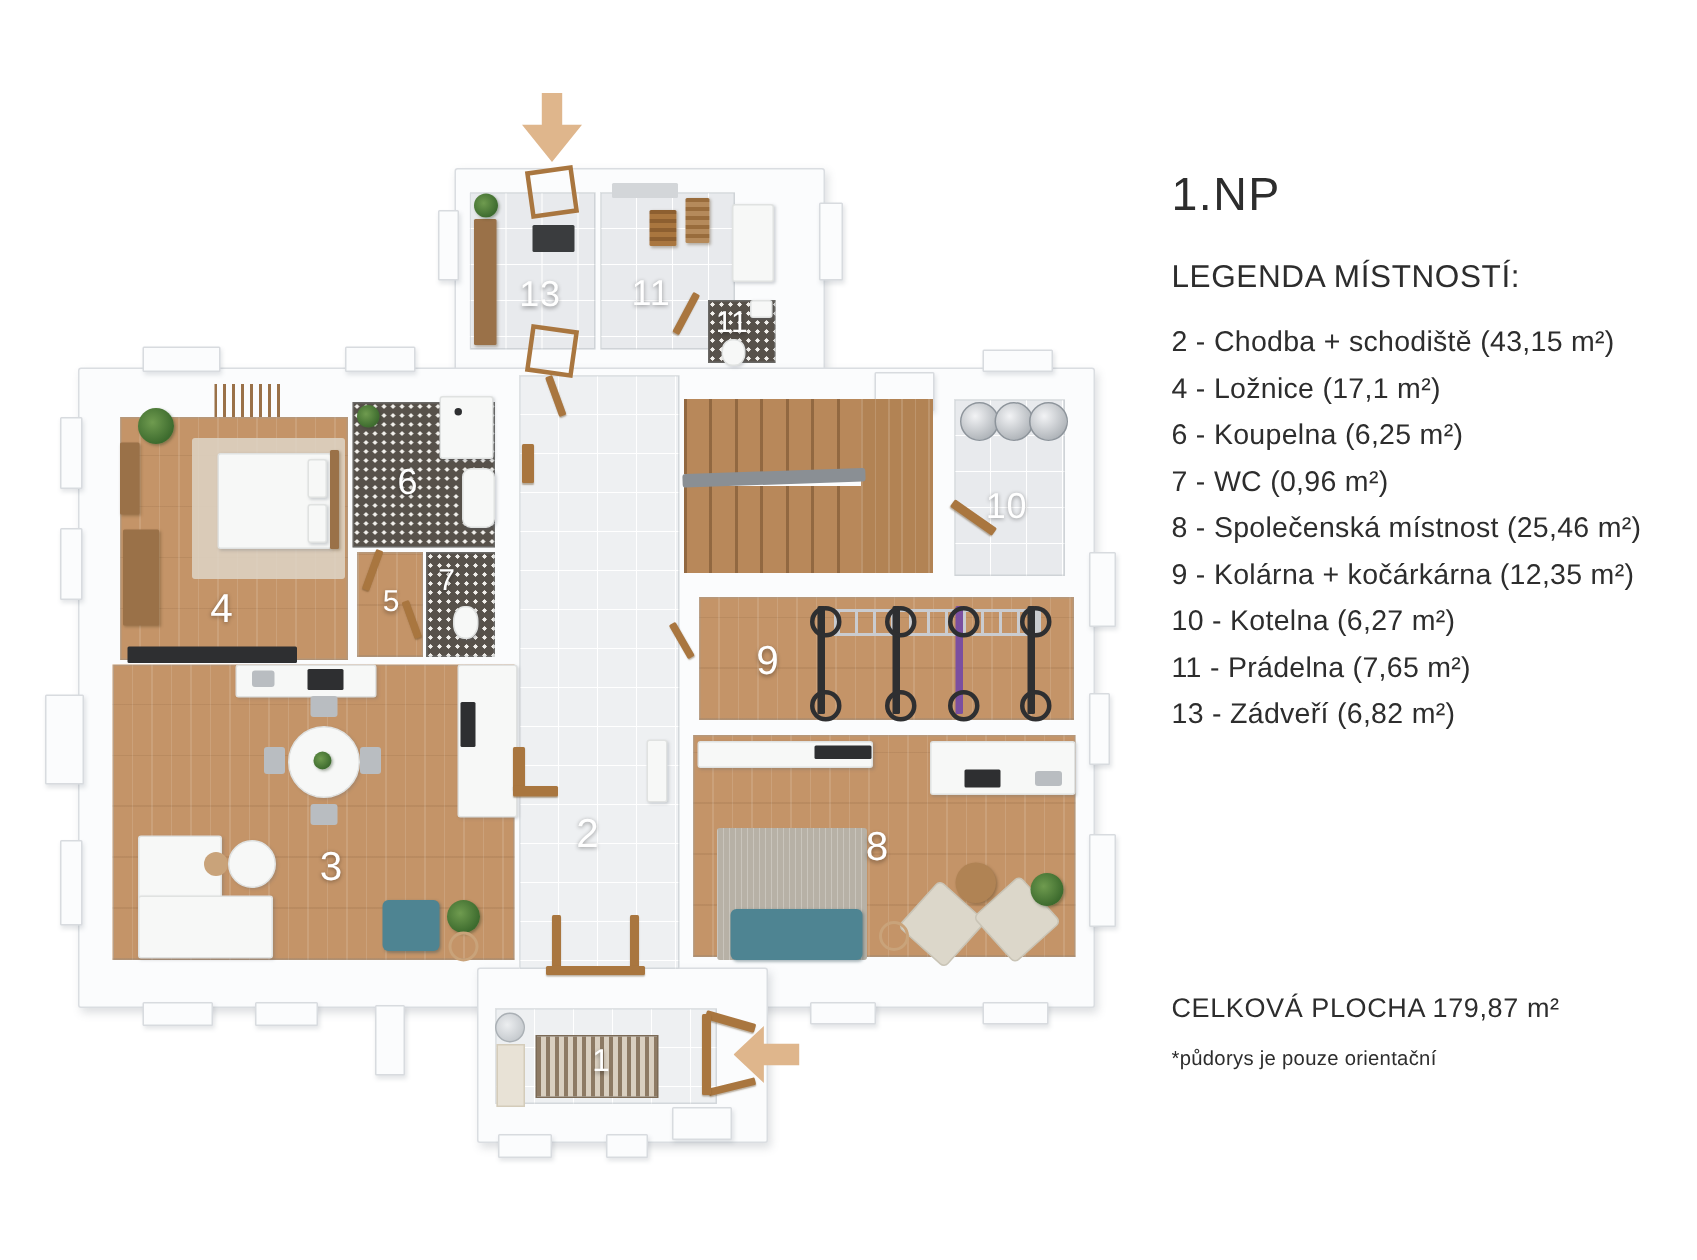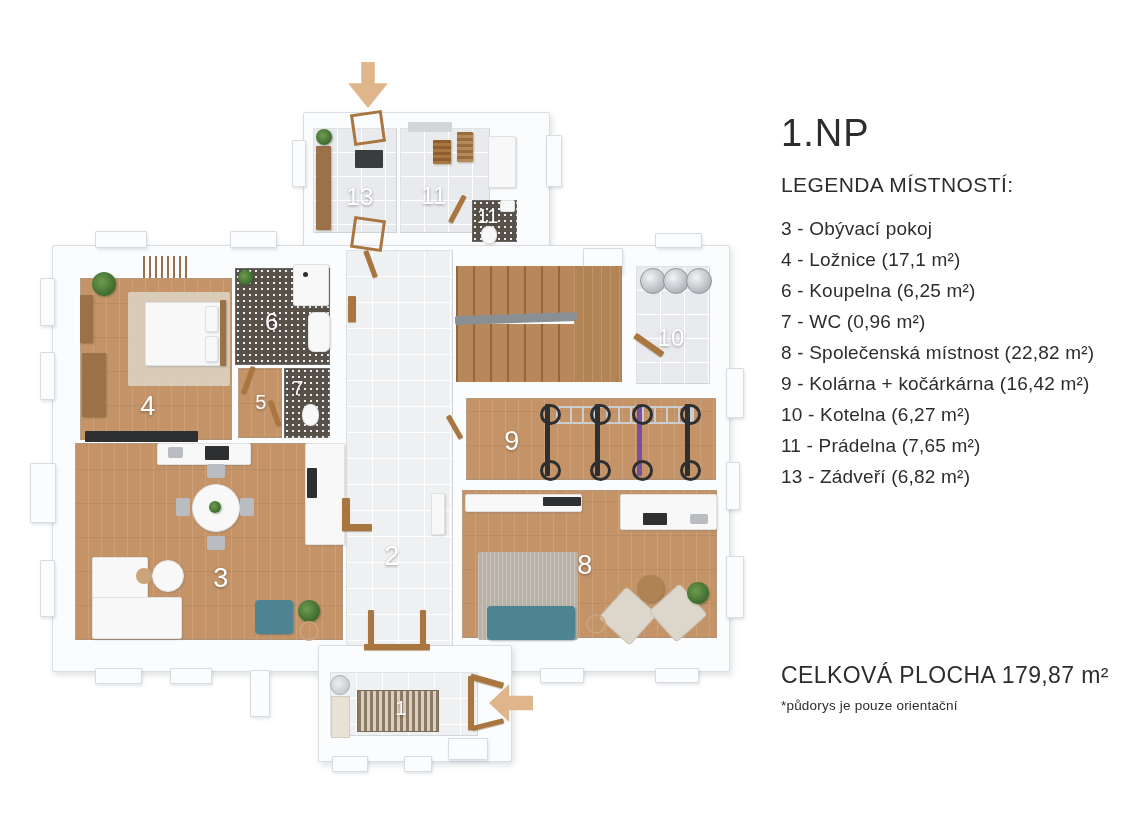--- a/index.html
+++ b/index.html
@@ -54,25 +54,25 @@
   .arrow{position:absolute;z-index:6;background:#dfb68c;
          filter:drop-shadow(1px 1px 1px rgba(150,110,60,.45));}
   .arrow-down{clip-path:polygon(33% 0,67% 0,67% 46%,100% 46%,50% 100%,0 46%,33% 46%);}
   .arrow-left{clip-path:polygon(0 50%,46% 0,46% 31%,100% 31%,100% 69%,46% 69%,46% 100%);}
   
   .rnum{position:absolute;z-index:5;color:#ffffff;font-weight:500;
         text-shadow:0 1px 3px rgba(0,0,0,.38);transform:translate(-50%,-50%);
         letter-spacing:.5px;}
   
   .legend{position:absolute;left:781px;top:0;width:330px;z-index:5;color:#2d2d2d;}
-  .lg-title{position:absolute;left:0;top:112px;font-size:38px;letter-spacing:1px;}
+  .lg-title{position:absolute;left:0;top:112px;font-size:31px;letter-spacing:1px;}
   .lg-head{position:absolute;left:0;top:173px;font-size:21px;letter-spacing:.4px;}
   .lg-lines{position:absolute;left:0;top:213px;font-size:19px;line-height:31px;
             letter-spacing:.2px;white-space:nowrap;}
-  .lg-total{position:absolute;left:0;top:662px;font-size:23px;letter-spacing:.4px;}
+  .lg-total{position:absolute;left:0;top:662px;font-size:18px;letter-spacing:.4px;}
   .lg-foot{position:absolute;left:0;top:698px;font-size:13.5px;letter-spacing:.2px;}
 </style>
 </head>
 <body>
 
 <div class="abs" style="left:0;top:0;width:770px;height:800px;">
 
   <div class="slab" style="left:303px;top:112px;width:245px;height:140px;"></div>
   <div class="slab" style="left:52px;top:245px;width:676px;height:425px;"></div>
   <div class="slab" style="left:318px;top:645px;width:192px;height:115px;"></div>
@@ -235,25 +235,25 @@
   <div class="rnum" style="left:671px;top:338px;font-size:24px;">10</div>
   <div class="rnum" style="left:434px;top:196px;font-size:24px;">11</div>
   <div class="rnum" style="left:488px;top:216px;font-size:20px;">11</div>
   <div class="rnum" style="left:360px;top:197px;font-size:24px;">13</div>
 </div>
 
 <div class="legend">
   <div class="lg-title">1.NP</div>
   <div class="lg-head">LEGENDA MÍSTNOSTÍ:</div>
   <div class="lg-lines">
-    <div>3 - Obývací pokoj</div>
+    <div>2 - Chodba + schodiště (43,15 m²)</div>
     <div>4 - Ložnice (17,1 m²)</div>
     <div>6 - Koupelna (6,25 m²)</div>
     <div>7 - WC (0,96 m²)</div>
-    <div>8 - Společenská místnost (22,82 m²)</div>
-    <div>9 - Kolárna + kočárkárna (16,42 m²)</div>
+    <div>8 - Společenská místnost (25,46 m²)</div>
+    <div>9 - Kolárna + kočárkárna (12,35 m²)</div>
     <div>10 - Kotelna (6,27 m²)</div>
     <div>11 - Prádelna (7,65 m²)</div>
     <div>13 - Zádveří (6,82 m²)</div>
   </div>
   <div class="lg-total">CELKOVÁ PLOCHA 179,87 m²</div>
   <div class="lg-foot">*půdorys je pouze orientační</div>
 </div>
 
 </body></html>

